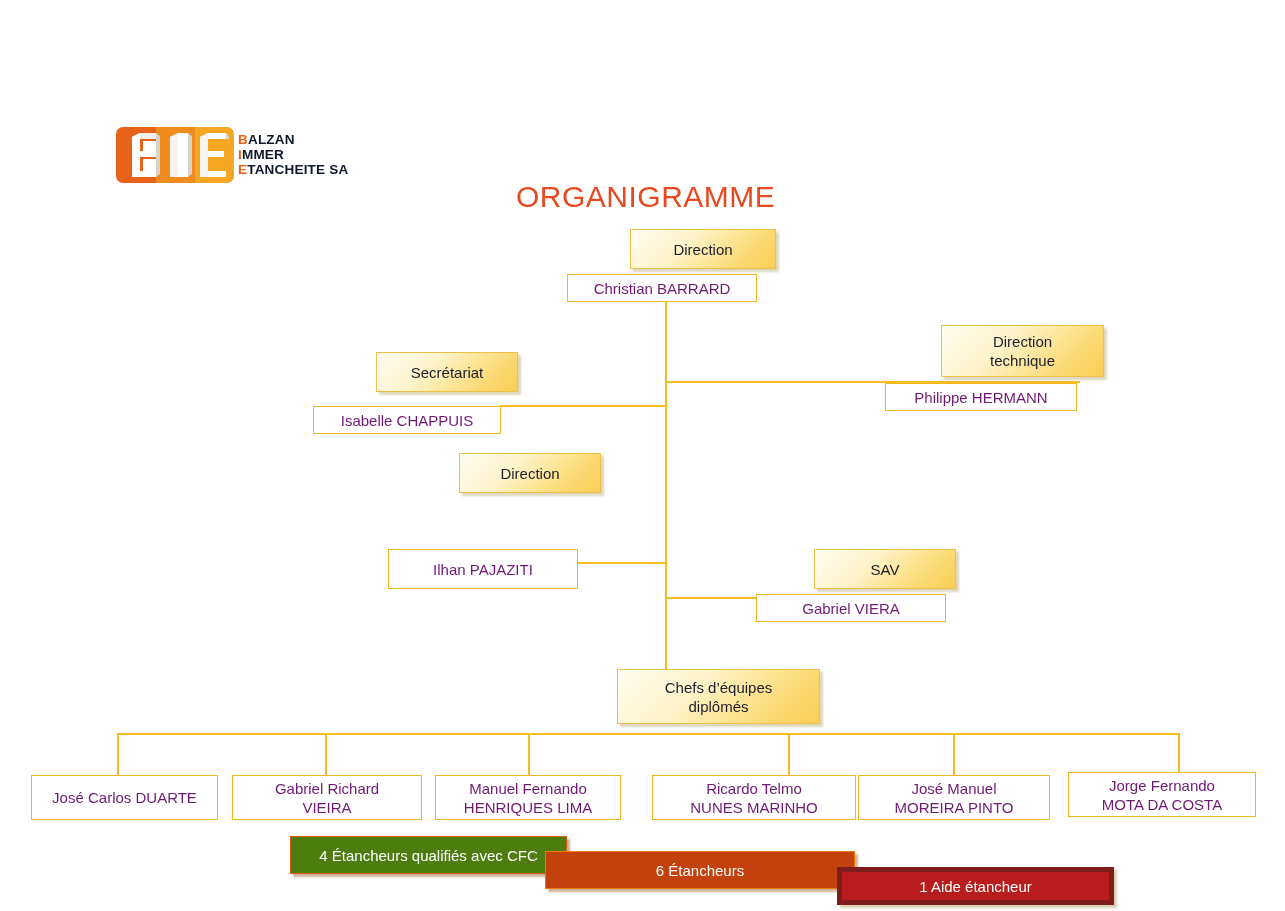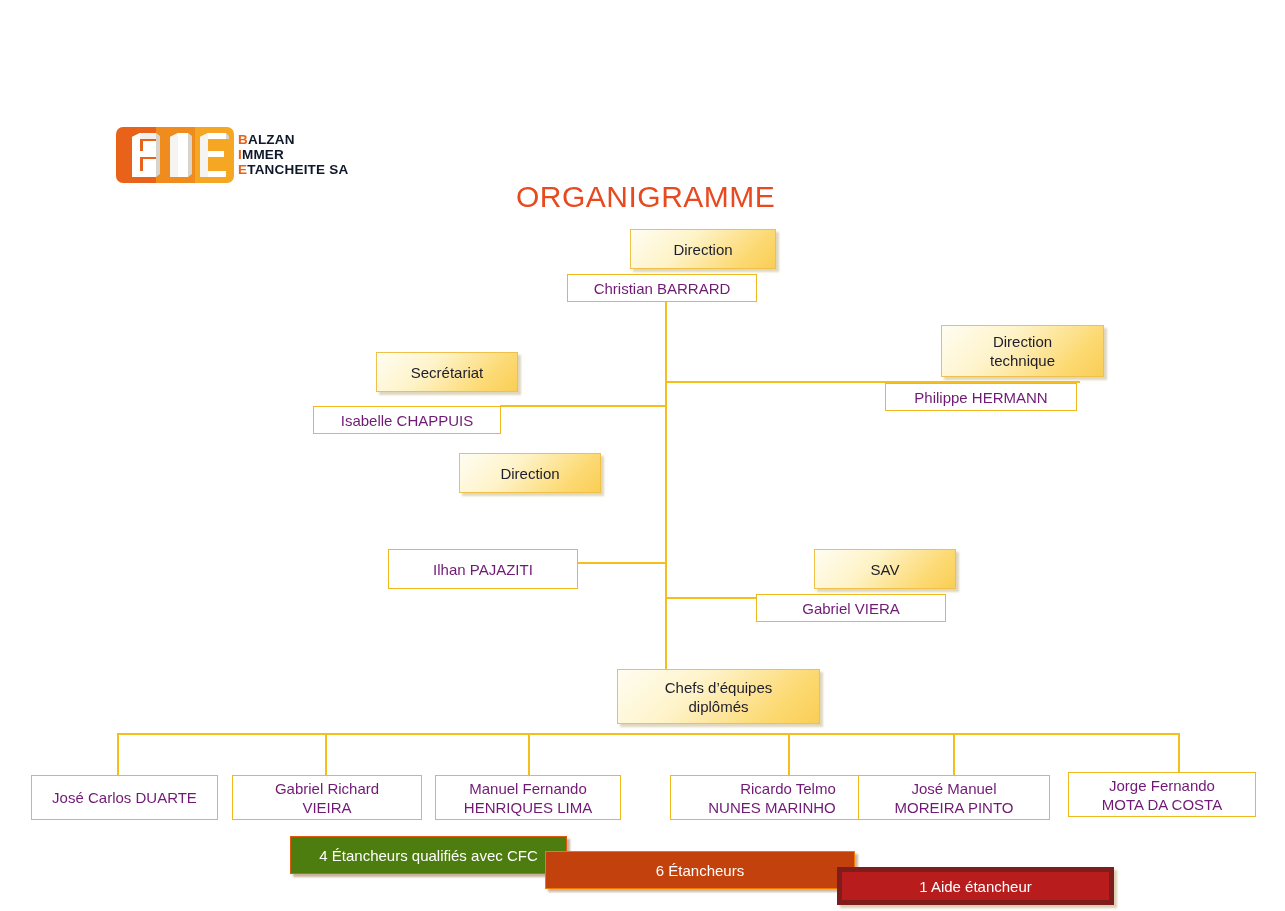--- a/index.html
+++ b/index.html
@@ -260,21 +260,21 @@
     </span>
   </div>
 
   <div class="name-box" style="left:435px; top:775px; width:186px; height:45px;">
     <span>
       <span>Manuel Fernando</span><br>
       <span>HENRIQUES LIMA</span>
     </span>
   </div>
 
-  <div class="name-box" style="left:670px; top:775px; width:204px; height:45px;text-align:right;">
+  <div class="name-box" style="left:652px; top:775px; width:204px; height:45px;">
     <span>
       <span>Ricardo Telmo</span><br>
       <span>NUNES MARINHO</span>
     </span>
   </div>
 
   <div class="name-box" style="left:858px; top:775px; width:192px; height:45px;">
     <span>
       <span>José Manuel</span><br>
       <span>MOREIRA PINTO</span>

